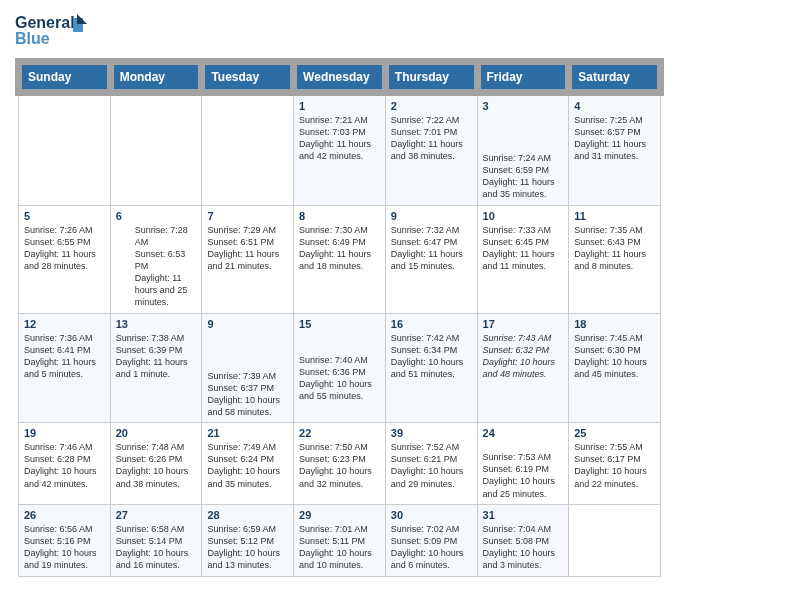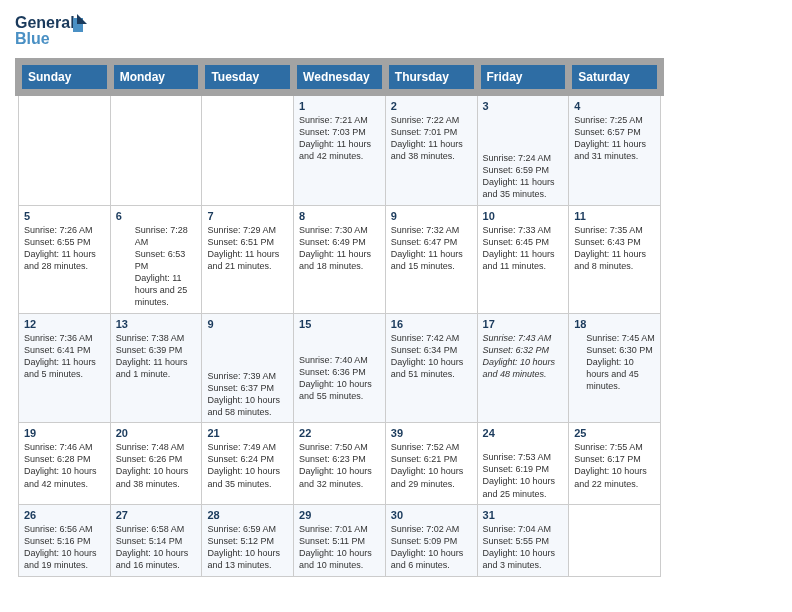--- a/index.html
+++ b/index.html
@@ -227,21 +227,21 @@
 Daylight: 10 hours and 51 minutes.</div>
           </td>
           <td>
             <span class="day-number">17</span>
             <div class="cell-content" style="white-space: pre-line; font-style: italic;">Sunrise: 7:43 AM
 Sunset: 6:32 PM
 Daylight: 10 hours and 48 minutes.</div>
           </td>
           <td>
             <span class="day-number">18</span>
-            <div class="cell-content" style="white-space: pre-line; margin-left: 12px;">Sunrise: 7:45 AM
+            <div class="cell-content" style="white-space: pre-line;">Sunrise: 7:45 AM
 Sunset: 6:30 PM
 Daylight: 10 hours and 45 minutes.</div>
           </td>
         </tr>
         <tr>
           <td>
             <span class="day-number">19</span>
             <div class="cell-content" style="white-space: pre-line;">Sunrise: 7:46 AM
 Sunset: 6:28 PM
 Daylight: 10 hours and 42 minutes.</div>
@@ -310,20 +310,20 @@
           </td>
           <td>
             <span class="day-number">30</span>
             <div class="cell-content" style="white-space: pre-line;">Sunrise: 7:02 AM
 Sunset: 5:09 PM
 Daylight: 10 hours and 6 minutes.</div>
           </td>
           <td>
             <span class="day-number">31</span>
             <div class="cell-content" style="white-space: pre-line;">Sunrise: 7:04 AM
-Sunset: 5:55 PM
+Sunset: 5:08 PM
 Daylight: 10 hours and 3 minutes.</div>
           </td>
           <td class="empty-cell"></td>
         </tr>
       </tbody>
   </table>
 </div>
 
 </body></html>

